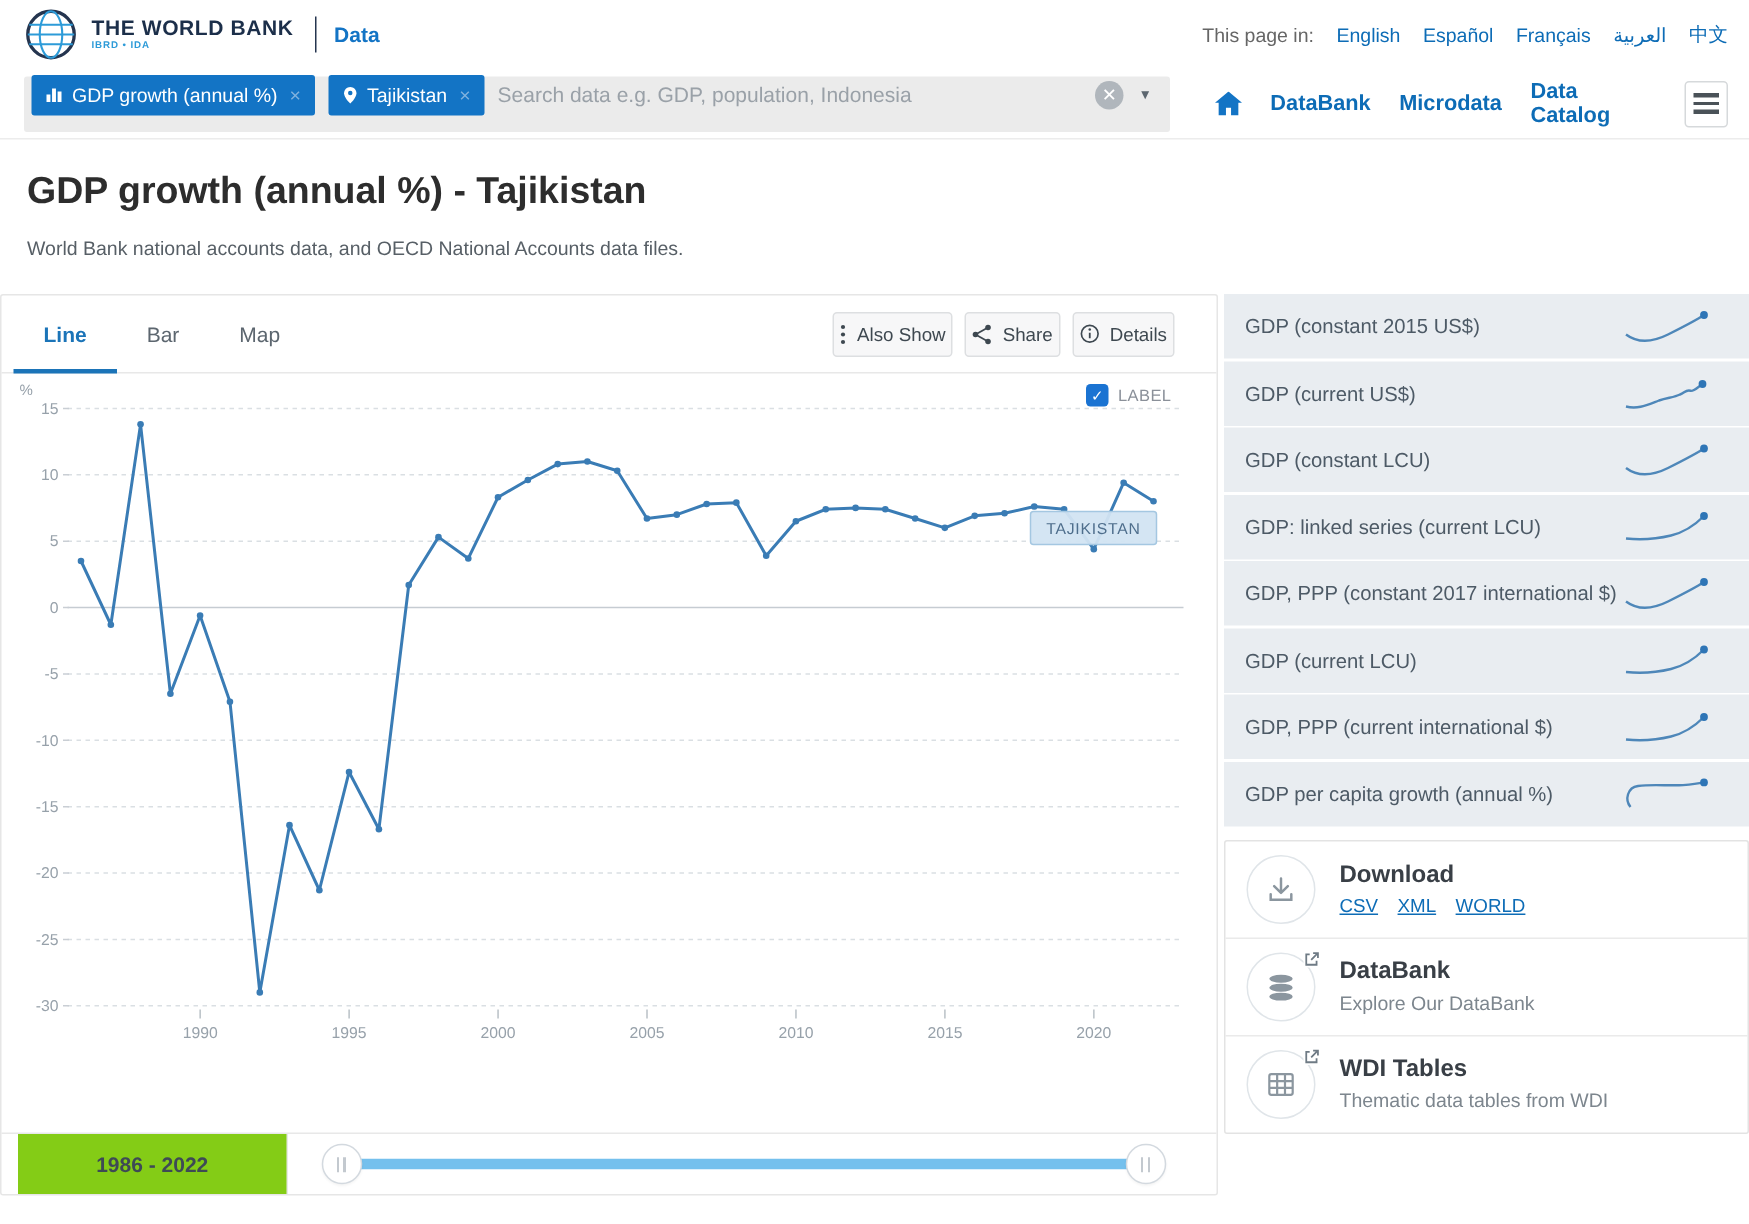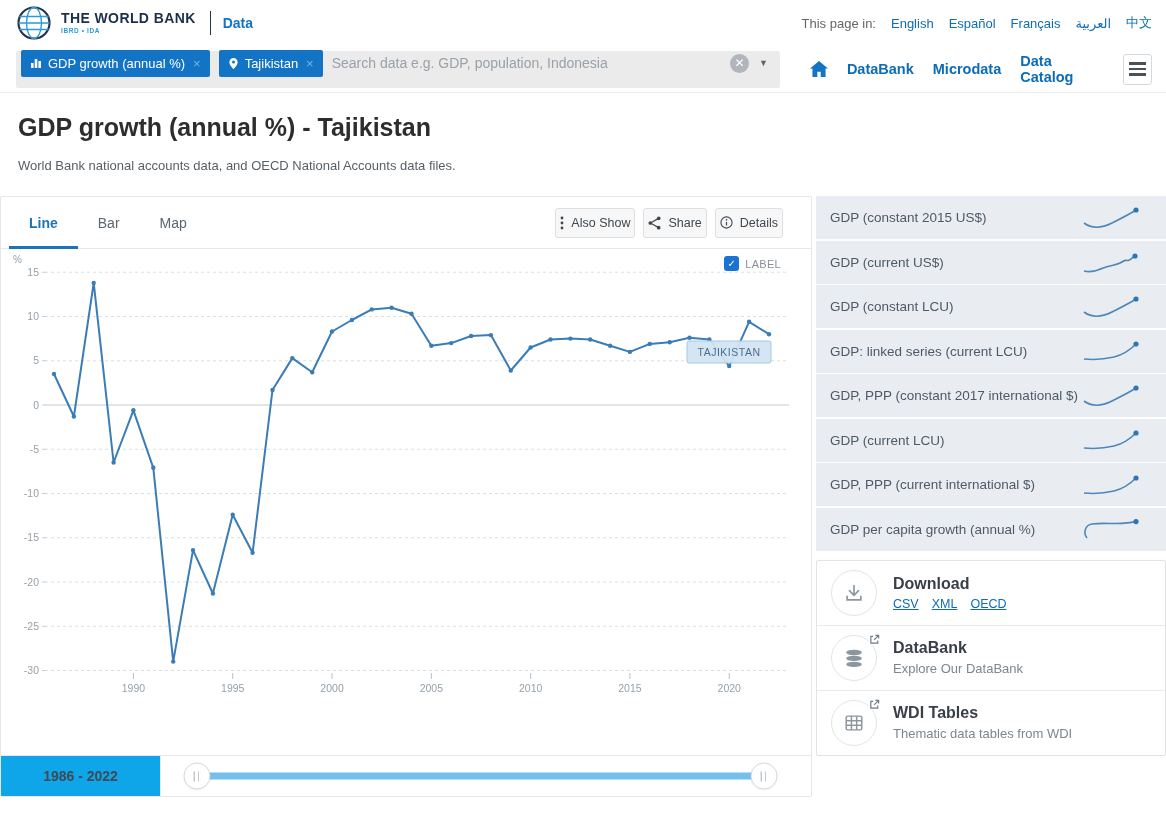--- a/index.html
+++ b/index.html
@@ -54,21 +54,21 @@
   .tab { padding:0 20px; display:flex; align-items:center; font-size:14px; color:#5c666f; cursor:pointer; position:relative; }
   .tab.active { color:#1b74b8; font-weight:700; }
   .tab.active::after { content:""; position:absolute; left:0; right:0; bottom:-1px; height:3px; background:#1b74b8; }
   .chart-actions { display:flex; gap:8px; }
   .btn { height:30px; padding:0 4px; background:#f7f7f8; border:1px solid #dddfe1; border-radius:3px; font-size:12.5px; color:#3e4850; display:inline-flex; align-items:center; gap:7px; cursor:pointer; font-family:inherit; }
   .chart-wrap { position:relative; height:506px; }
   #mainChart { display:block; width:810px; height:460px; }
   .label-toggle { position:absolute; top:7px; right:30px; display:flex; align-items:center; gap:6px; font-size:11px; color:#8a9099; letter-spacing:.3px; cursor:pointer; }
   .cb { width:15px; height:15px; background:#1a73d2; border-radius:3px; color:#fff; font-size:10px; display:flex; align-items:center; justify-content:center; }
   .slider-row { height:41px; border-top:1px solid #e8e8e8; display:flex; }
-  .range-cell { width:160px; background:#0ea5e9; border-right:1px solid #e8e8e8; display:flex; align-items:center; justify-content:center; font-size:14px; font-weight:700; color:#3e4a55; }
+  .range-cell { width:180px; background:#84cc16; border-right:1px solid #e8e8e8; display:flex; align-items:center; justify-content:center; font-size:14px; font-weight:700; color:#3e4a55;margin-left:11px; }
   .slider-area { flex:1; position:relative; }
   .track { position:absolute; left:36px; right:47px; top:50%; transform:translateY(-50%); height:7px; background:#74c0ed; border-radius:4px; }
   .handle { position:absolute; top:50%; width:27px; height:27px; background:#fff; border:1px solid #d3d9df; border-radius:50%; display:flex; align-items:center; justify-content:center; cursor:ew-resize; box-shadow:0 1px 2px rgba(0,0,0,.05); }
   .handle::before { content:""; width:8px; height:10px; background:repeating-linear-gradient(90deg,#c3c9cf 0,#c3c9cf 1.5px,transparent 1.5px,transparent 4.5px); }
   .handle.left { left:36px; transform:translate(-50%,-50%); }
   .handle.right { right:47px; transform:translate(50%,-50%); }
 
   
   .sidebar { width:350px; }
   .ind-row { height:43px; margin-bottom:1.5px; background:#e9edf1; display:flex; align-items:center; padding:0 24px 0 14px; cursor:pointer; }
@@ -368,21 +368,21 @@
           <svg width="22" height="22" viewBox="0 0 24 24">
             <path d="M12 4 v10 M7 9.5 l5 5 5 -5" fill="none" stroke="currentColor" stroke-width="1.8" stroke-linecap="round" stroke-linejoin="round"></path>
             <path d="M4.5 15.5 v4 h15 v-4" fill="none" stroke="currentColor" stroke-width="1.8" stroke-linecap="round"></path>
           </svg>
         </div>
         <div class="tool-text">
           <h3 class="tool-title">Download</h3>
           <div class="dl-links">
             <a href="#">CSV</a>
             <a href="#">XML</a>
-            <a href="#">OECD</a>
+            <a href="#">WORLD</a>
           </div>
         </div>
       </div>
       <div class="tool-row">
         <div class="tool-icon">
           <svg width="22" height="22" viewBox="0 0 24 24">
             <ellipse cx="12" cy="6" rx="8.5" ry="2.9" fill="currentColor"></ellipse>
             <ellipse cx="12" cy="12.5" rx="8.5" ry="2.9" fill="currentColor"></ellipse>
             <ellipse cx="12" cy="19" rx="8.5" ry="2.9" fill="currentColor"></ellipse>
           </svg>

